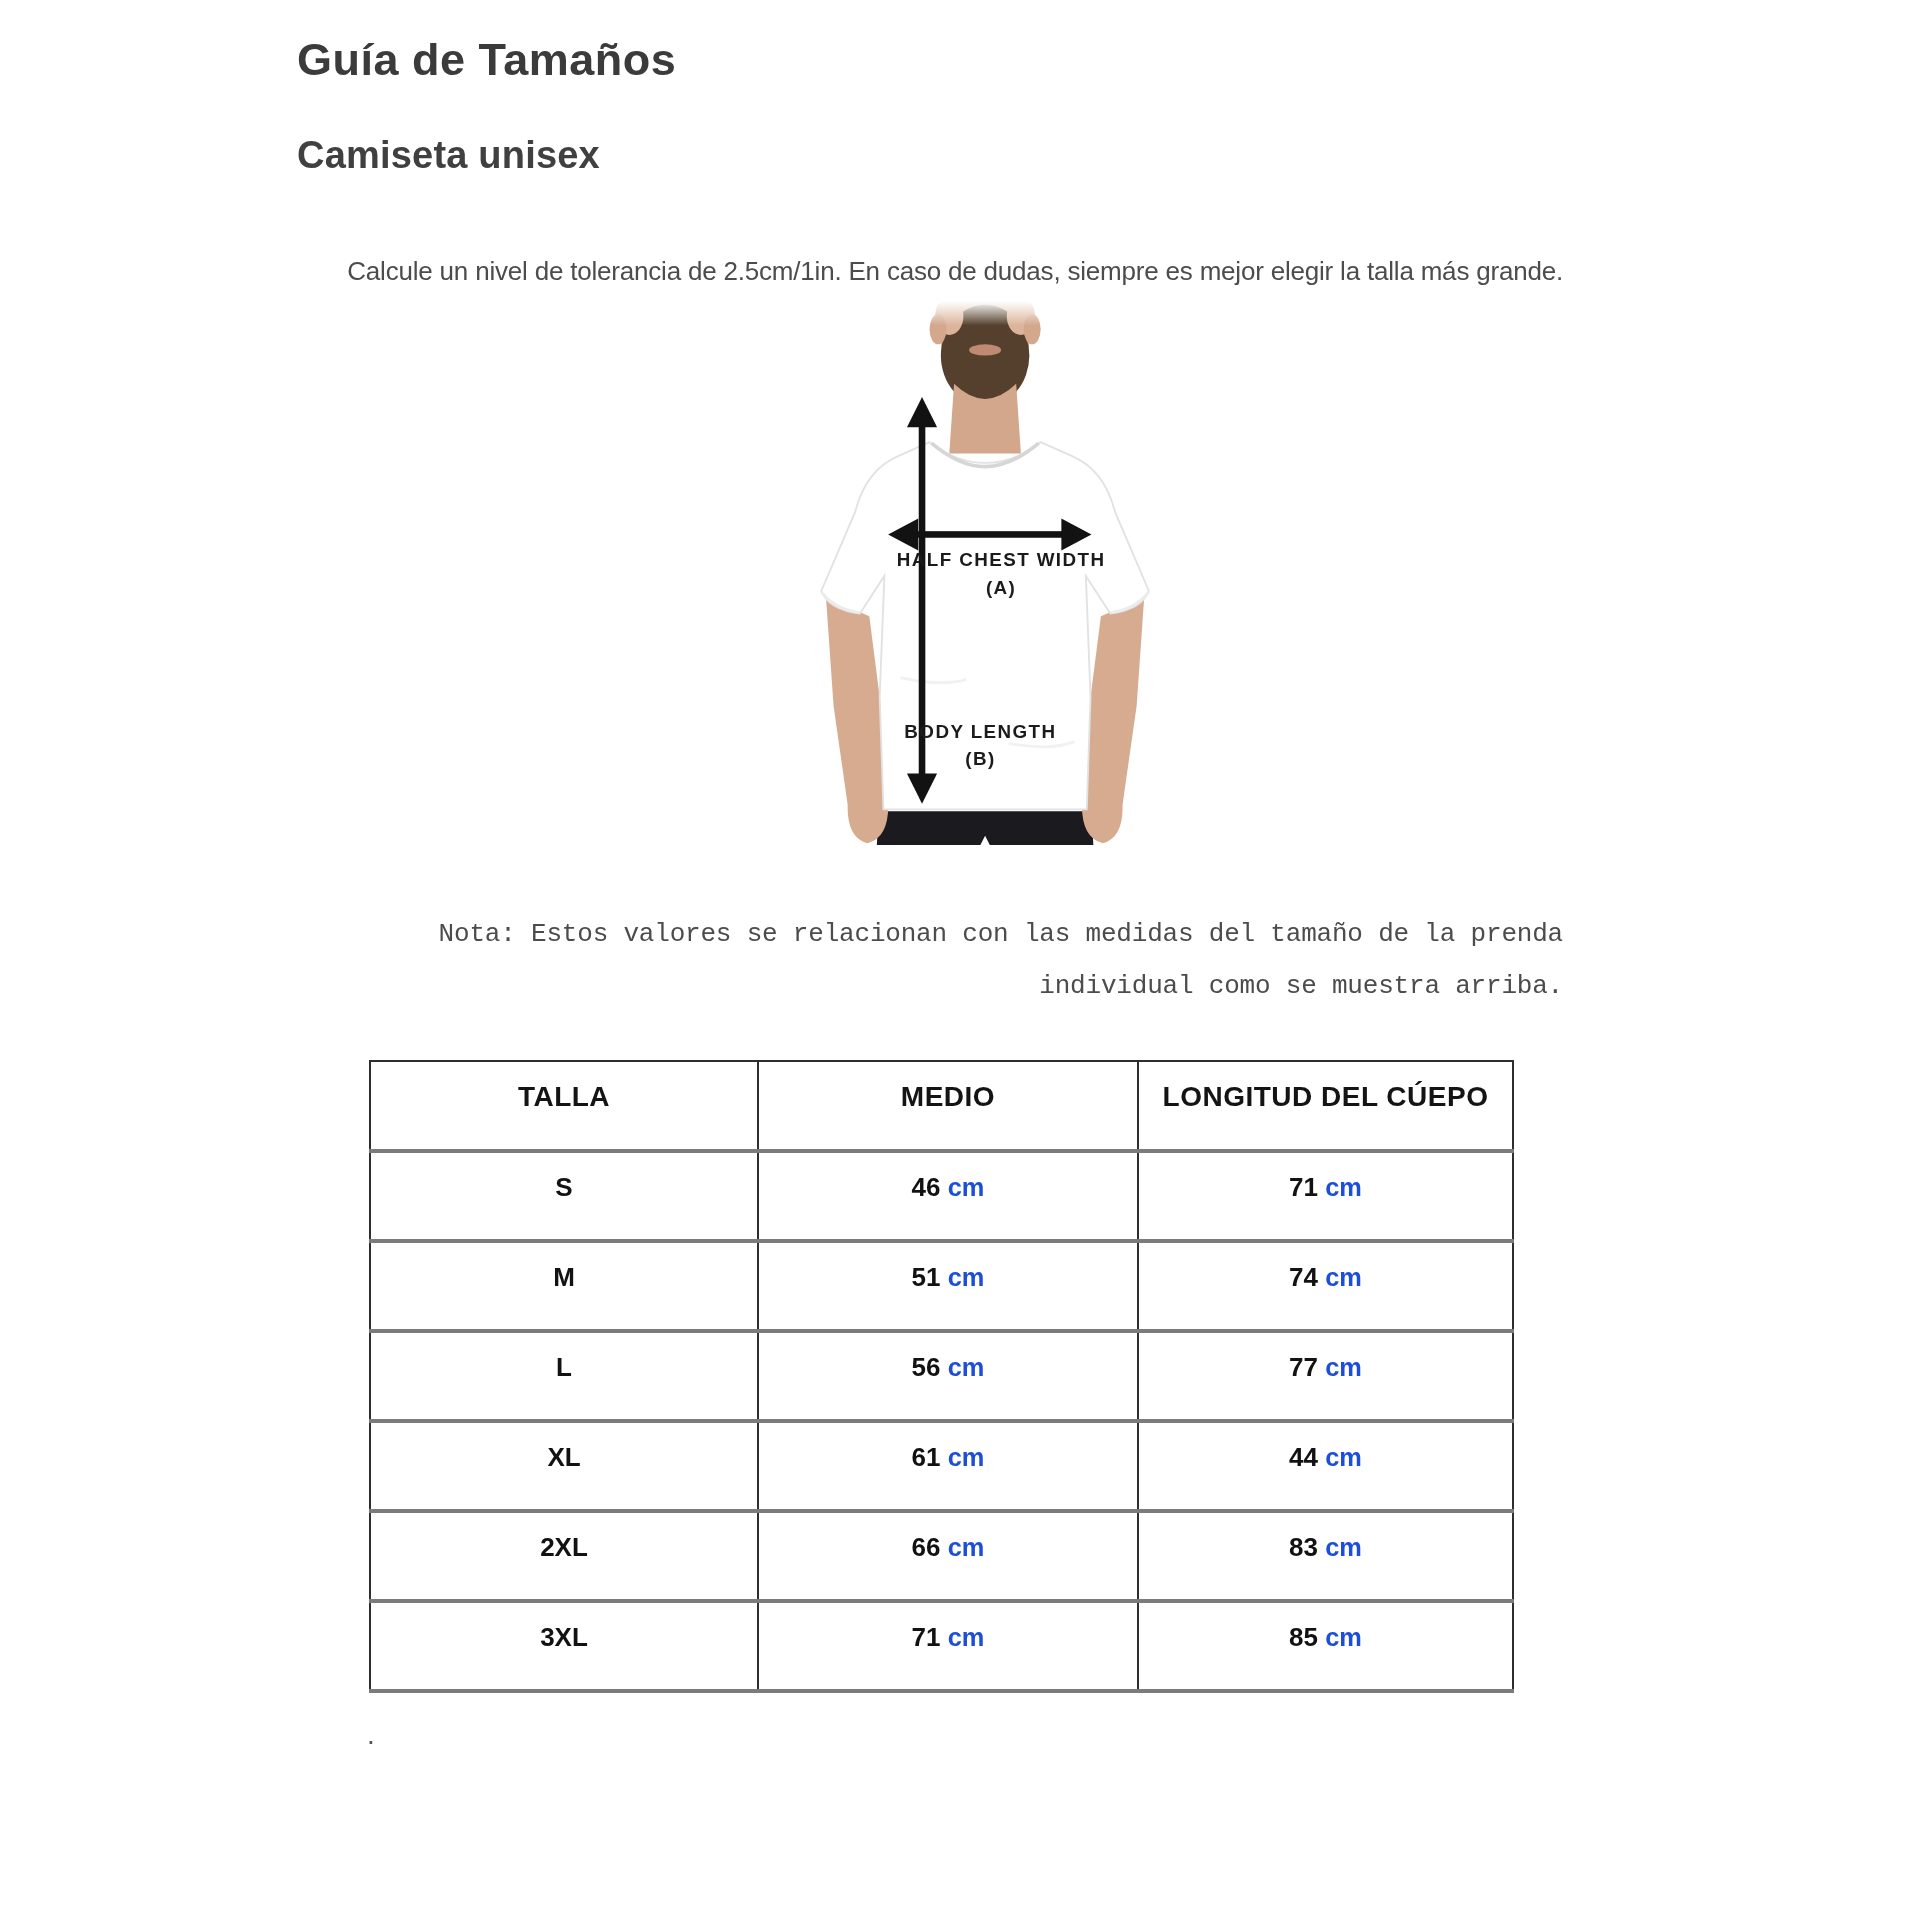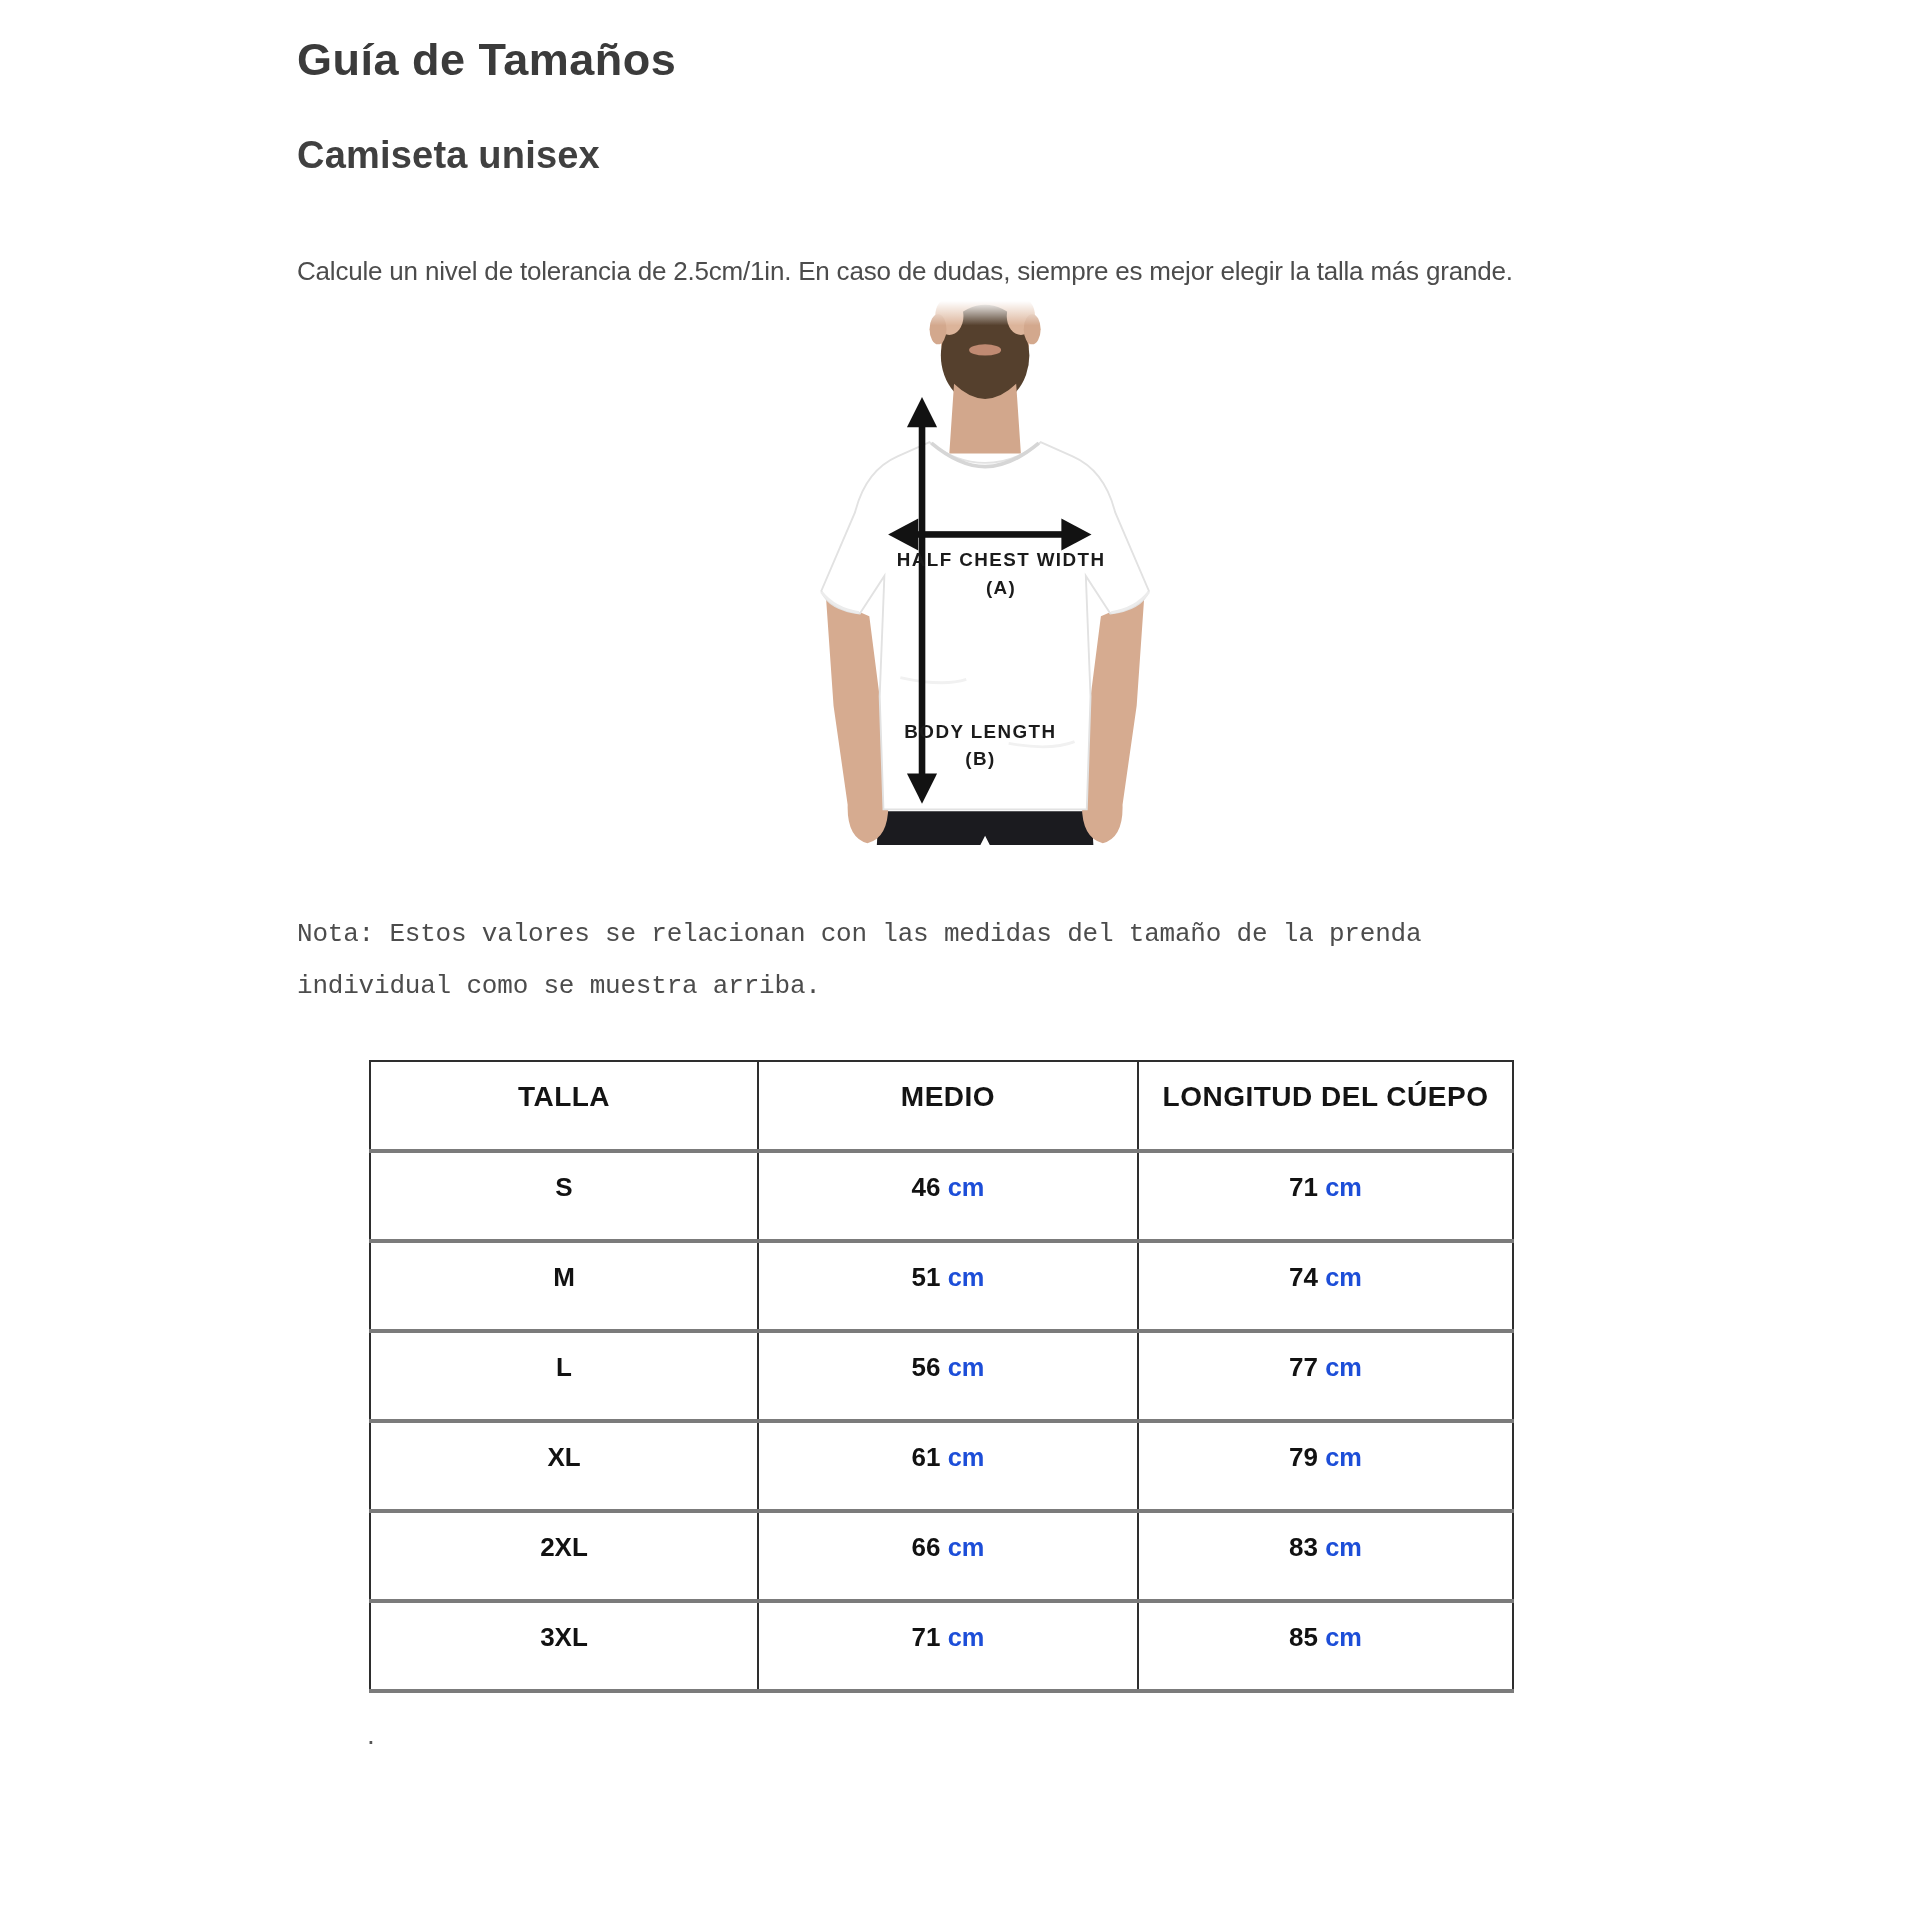--- a/index.html
+++ b/index.html
@@ -20,21 +20,21 @@
     color: #3b3b3b; letter-spacing: 0.5px; text-align: right;
   }
   .page-subtitle {
     left: 297px; top: 102px;
     font-size: 38px; font-weight: 700;
     color: #404040; letter-spacing: 0.2px;
   }
   .body-text {
     left: 297px; width: 1266px;
     font-size: 26px; line-height: 52px;
-    color: #4c4c4c; letter-spacing: -0.2px;
+    color: #4c4c4c; letter-spacing: -0.2px; text-align: right;
   }
   .intro-text { top: 219px; }
   .note-text  { top: 882px; font-family: Liberation Mono, monospace; }
 
   .figure-wrap { left: 632px; top: 301px; width: 565px; height: 546px; }
 
   .size-table {
     left: 369px; top: 1060px;
     width: 1143px;
     border-collapse: collapse;
@@ -174,21 +174,21 @@
       <td><span class="meas-value">74</span> <span class="meas-unit">cm</span></td>
     </tr>
     <tr>
       <td><span class="size-label">L</span></td>
       <td><span class="meas-value">56</span> <span class="meas-unit">cm</span></td>
       <td><span class="meas-value">77</span> <span class="meas-unit">cm</span></td>
     </tr>
     <tr>
       <td><span class="size-label">XL</span></td>
       <td><span class="meas-value">61</span> <span class="meas-unit">cm</span></td>
-      <td><span class="meas-value">79</span> <span class="meas-unit">cm</span></td>
+      <td><span class="meas-value">44</span> <span class="meas-unit">cm</span></td>
     </tr>
     <tr>
       <td><span class="size-label">2XL</span></td>
       <td><span class="meas-value">66</span> <span class="meas-unit">cm</span></td>
       <td><span class="meas-value">83</span> <span class="meas-unit">cm</span></td>
     </tr>
     <tr>
       <td><span class="size-label">3XL</span></td>
       <td><span class="meas-value">71</span> <span class="meas-unit">cm</span></td>
       <td><span class="meas-value">85</span> <span class="meas-unit">cm</span></td>

